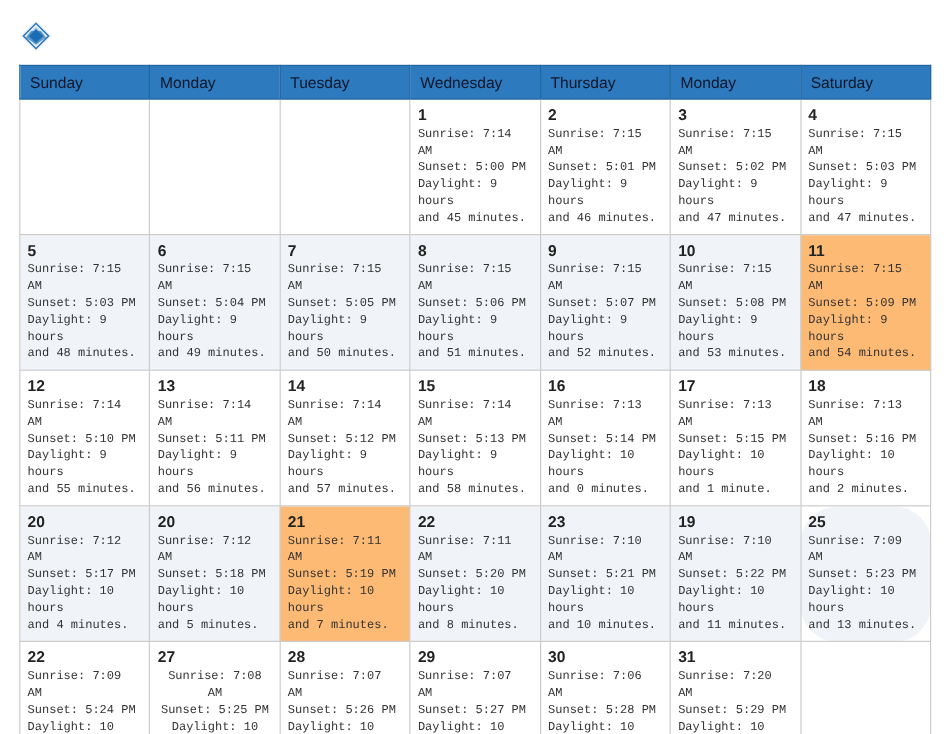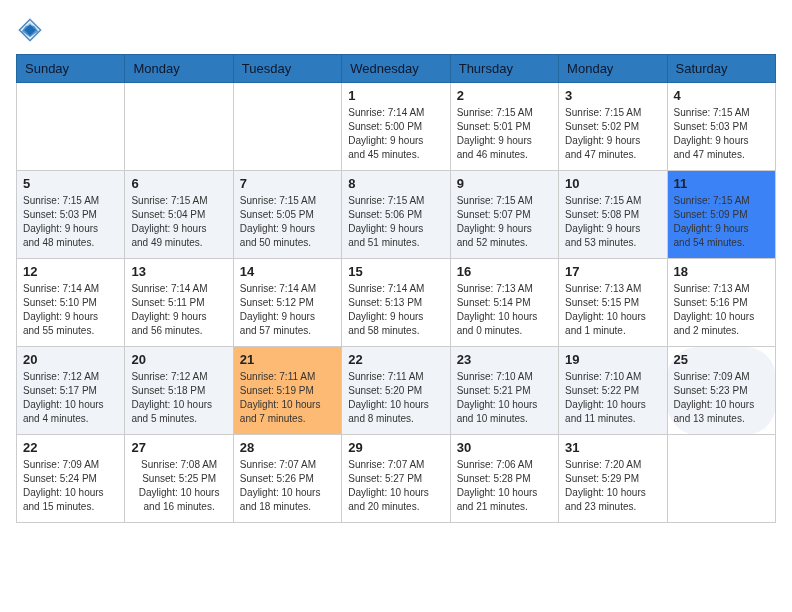--- a/index.html
+++ b/index.html
@@ -75,20 +75,21 @@
     .day-number {
       font-size: 13px;
       font-weight: bold;
       margin-bottom: 3px;
       color: #222;
     }
     .day-info {
       font-size: 10px;
       line-height: 1.4;
       color: #333;
+      font-family: Liberation Mono, monospace;
     }
     .empty-cell {
       background: #fff !important;
     }
   </style>
 </head>
 <body>
 
 <div class="header">
   <div class="logo">
@@ -192,21 +193,21 @@
 Daylight: 9 hours
 and 52 minutes.</div>
         </td>
         <td style="background-color: rgb(240, 244, 248);">
           <div class="day-number">10</div>
           <div class="day-info" style="white-space: pre-line;">Sunrise: 7:15 AM
 Sunset: 5:08 PM
 Daylight: 9 hours
 and 53 minutes.</div>
         </td>
-        <td style="background-color: #3b82f6;">
+        <td style="background-color: #fdba74;">
           <div class="day-number">11</div>
           <div class="day-info" style="white-space: pre-line;">Sunrise: 7:15 AM
 Sunset: 5:09 PM
 Daylight: 9 hours
 and 54 minutes.</div>
         </td>
       </tr>
       <tr>
         <td>
           <div class="day-number">12</div>

